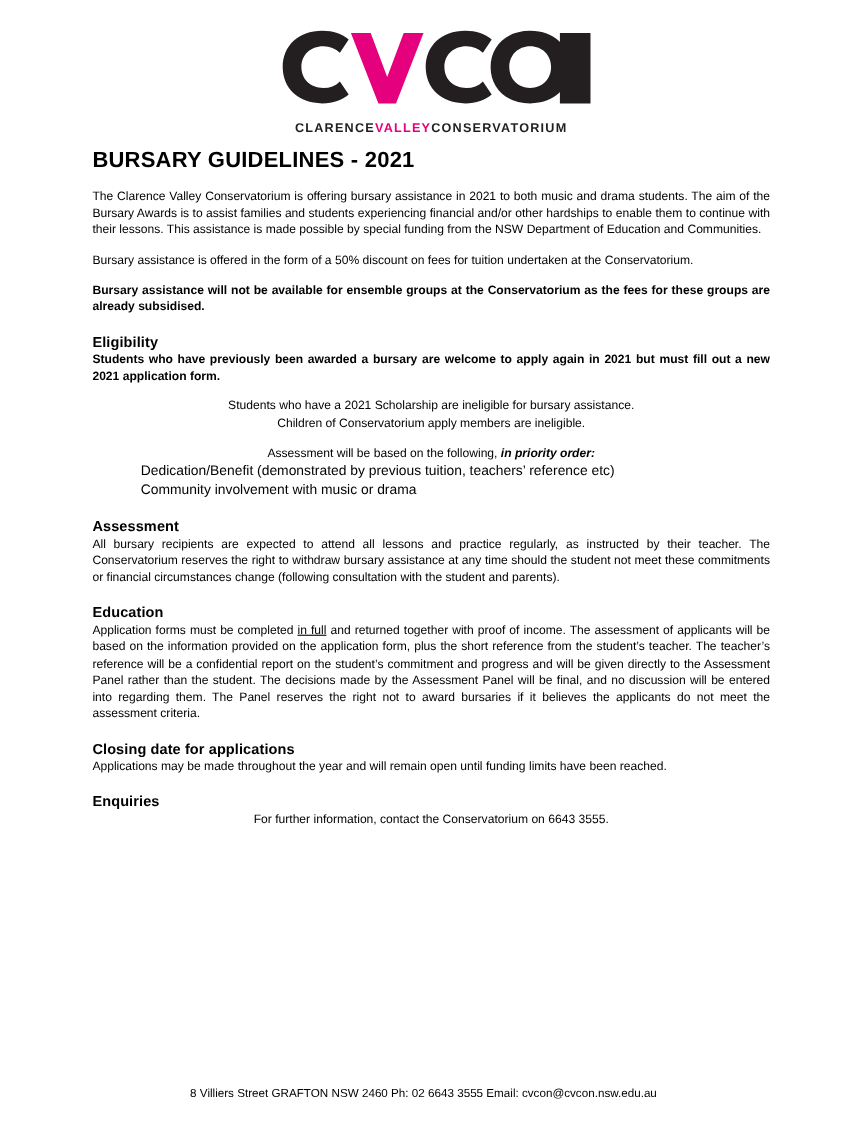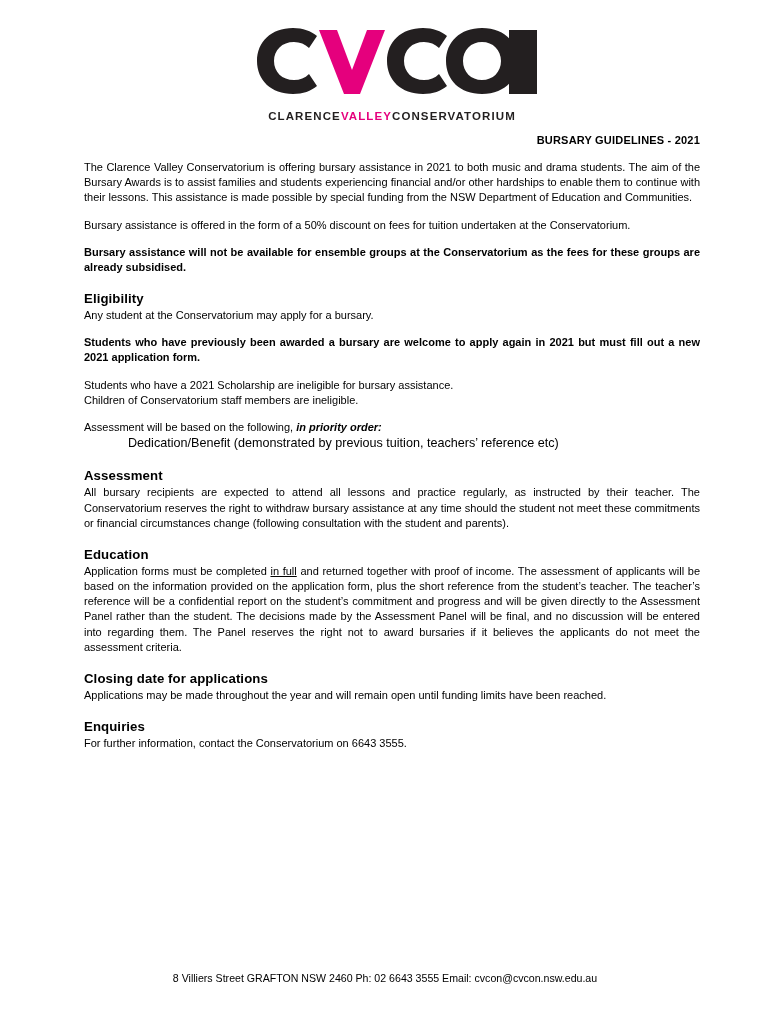--- a/index.html
+++ b/index.html
@@ -39,35 +39,35 @@
     margin-top: 6px;
     font-size: 11.5px;
     letter-spacing: 1.1px;
     font-weight: bold;
     color: #221f1f;
   }
   .logo-sub .pink { color: #e5007d; }
 
   
   .doc-title {
-    text-align: right;
-    font-size: 11px;
+    text-align: left;
+    font-size: 20px;
     font-weight: bold;
     letter-spacing: 0.2px;
     margin: 12px 0 14px 0;
   }
 
   
   p {
     margin: 0 0 12px 0;
     font-size: 11px;
     line-height: 1.38;
     text-align: justify;
   }
-  p.nojust { text-align: left; }
+  p.nojust { text-align: center; }
   .bold { font-weight: bold; }
   .italic { font-style: italic; }
   .underline { text-decoration: underline; }
 
   h2.section {
     font-size: 13.2px;
     font-weight: bold;
     margin: 16px 0 2px 0;
     letter-spacing: 0.1px;
   }
@@ -82,21 +82,21 @@
     font-size: 12.6px;
     line-height: 1.38;
     margin: 0;
   }
 
   
   .footer {
     position: absolute;
     left: 0;
     right: 0;
-    bottom: 40px;
+    bottom: 24px;
     text-align: center;
     font-size: 10.6px;
     color: #000;
   }
 </style>
 </head>
 <body>
 
 <div class="page">
 
@@ -122,31 +122,31 @@
     </div>
   </div>
 
   <div class="doc-title">BURSARY GUIDELINES - 2021</div>
 
   <p>The Clarence Valley Conservatorium is offering bursary assistance in 2021 to both music and drama students.  The aim of the Bursary Awards is to assist families and students experiencing financial and/or other hardships to enable them to continue with their lessons. This assistance is made possible by special funding from the NSW Department of Education and Communities.</p>
   <p>Bursary assistance is offered in the form of a 50% discount on fees for tuition undertaken at the Conservatorium.</p>
   <p class="bold">Bursary assistance will not be available for ensemble groups at the Conservatorium as the fees for these groups are already subsidised.</p>
 
   <h2 class="section sec-gap-lg">Eligibility</h2>
-  <p>Any student at the Conservatorium may apply for a bursary.</p>
   <p class="bold">Students who have previously been awarded a bursary are welcome to apply again in 2021 but must fill out a new 2021 application form.</p>
   <p class="nojust tight">Students who have a 2021 Scholarship are ineligible for bursary assistance.</p>
-  <p class="nojust">Children of Conservatorium staff members are ineligible.</p>
+  <p class="nojust">Children of Conservatorium apply members are ineligible.</p>
 
   <p class="nojust tight">
     <span>Assessment will be based on the following,</span>
     <span class="bold italic">in priority order:</span>
   </p>
   <div class="indent">
     <p class="line">Dedication/Benefit (demonstrated by previous tuition, teachers’ reference etc)</p>
+    <p class="line">Community involvement with music or drama</p>
   </div>
 
   <h2 class="section sec-gap">Assessment</h2>
   <p>All bursary recipients are expected to attend all lessons and practice regularly, as instructed by their teacher. The Conservatorium reserves the right to withdraw bursary assistance at any time should the student not meet these commitments or financial circumstances change (following consultation with the student and parents).</p>
 
   <h2 class="section">Education</h2>
   <p><span>Application forms must be completed</span> <span class="underline">in full</span> <span>and returned together with proof of income. The assessment of applicants will be based on the information provided on the application form, plus the short reference from the student’s teacher. The teacher’s reference will be a confidential report on the student’s commitment and progress and will be given directly to the Assessment Panel rather than the student. The decisions made by the Assessment Panel will be final, and no discussion will be entered into regarding them.   The Panel reserves the right not to award bursaries if it believes the applicants do not meet the assessment criteria.</span></p>
 
   <h2 class="section sec-gap">Closing date for applications</h2>
   <p>Applications may be made throughout the year and will remain open until funding limits have been reached.</p>

